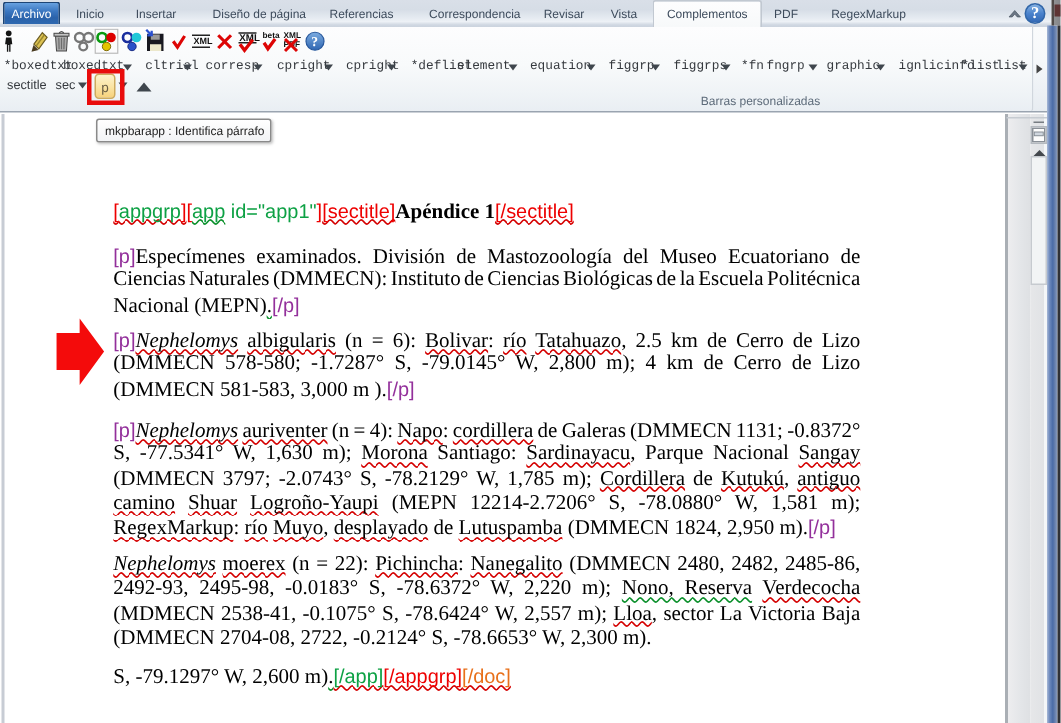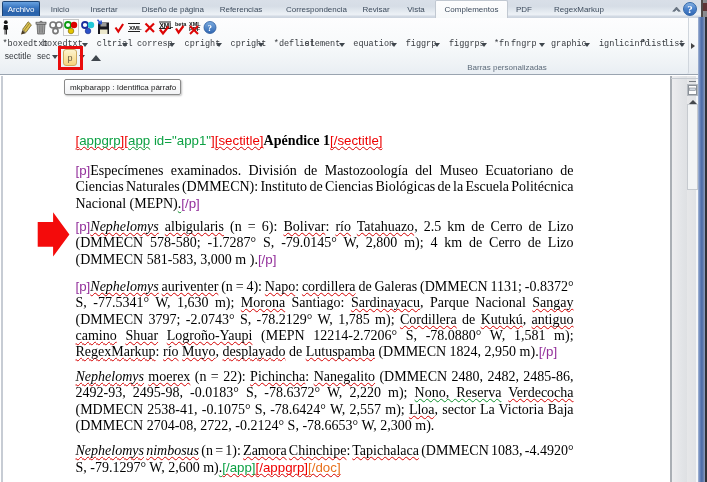--- a/index.html
+++ b/index.html
@@ -296,17 +296,16 @@
       <div class="jl" style="word-spacing:5.158px;"><span class="wr">camino</span> <span class="wr">Shuar</span> <span class="wr">Logroño-Yaupi</span> (MEPN 12214-2.7206° S, -78.0880° W, 1,581 m);</div>
       <div class="ll"><span class="wr">RegexMarkup</span>: <span class="wr">río</span> <span class="wr">Muyo</span>, <span class="wr">desplayado</span> de <span class="wr">Lutuspamba</span> (DMMECN 1824, 2,950 m).<span class="tag tp">[/p]</span></div>
     </div>
     <div class="para" style="top:369px;">
       <div class="jl" style="word-spacing:0.909px;"><span class="it wr">Nephelomys</span> <span class="wr">moerex</span> (n = 22): <span class="wr">Pichincha</span>: <span class="wr">Nanegalito</span> (DMMECN 2480, 2482, 2485-86,</div>
       <div class="jl" style="word-spacing:3.600px;">2492-93, 2495-98, -0.0183° S, -78.6372° W, 2,220 m); <span class="wg">Nono, Reserva</span> <span class="wr">Verdecocha</span></div>
       <div class="jl" style="word-spacing:0.704px;">(MDMECN 2538-41, -0.1075° S, -78.6424° W, 2,557 m); <span class="wr">Lloa</span>, sector La Victoria Baja</div>
       <div class="ll">(DMMECN 2704-08, 2722, -0.2124° S, -78.6653° W, 2,300 m).</div>
     </div>
     <div class="para" style="top:443.3px;">
-      <div class="jl" style="word-spacing:-1.275px;"><span class="it wr">Nephelomys</span> <span class="it wr">nimbosus</span> (n = 1): <span class="wr">Zamora</span> <span class="wr">Chinchipe</span>: <span class="wr">Tapichalaca</span> (DMMECN 1083, -4.4920°</div>
       <div class="ll">S, -79.1297° W, 2,600 m)<span class="wg">.</span><span class="tag"><span class="tg wr">[/app]</span><span class="tr wr">[/appgrp]</span><span class="to wr">[/doc]</span></span></div>
     </div>
   </div>
 </div>
 
 </body></html>

